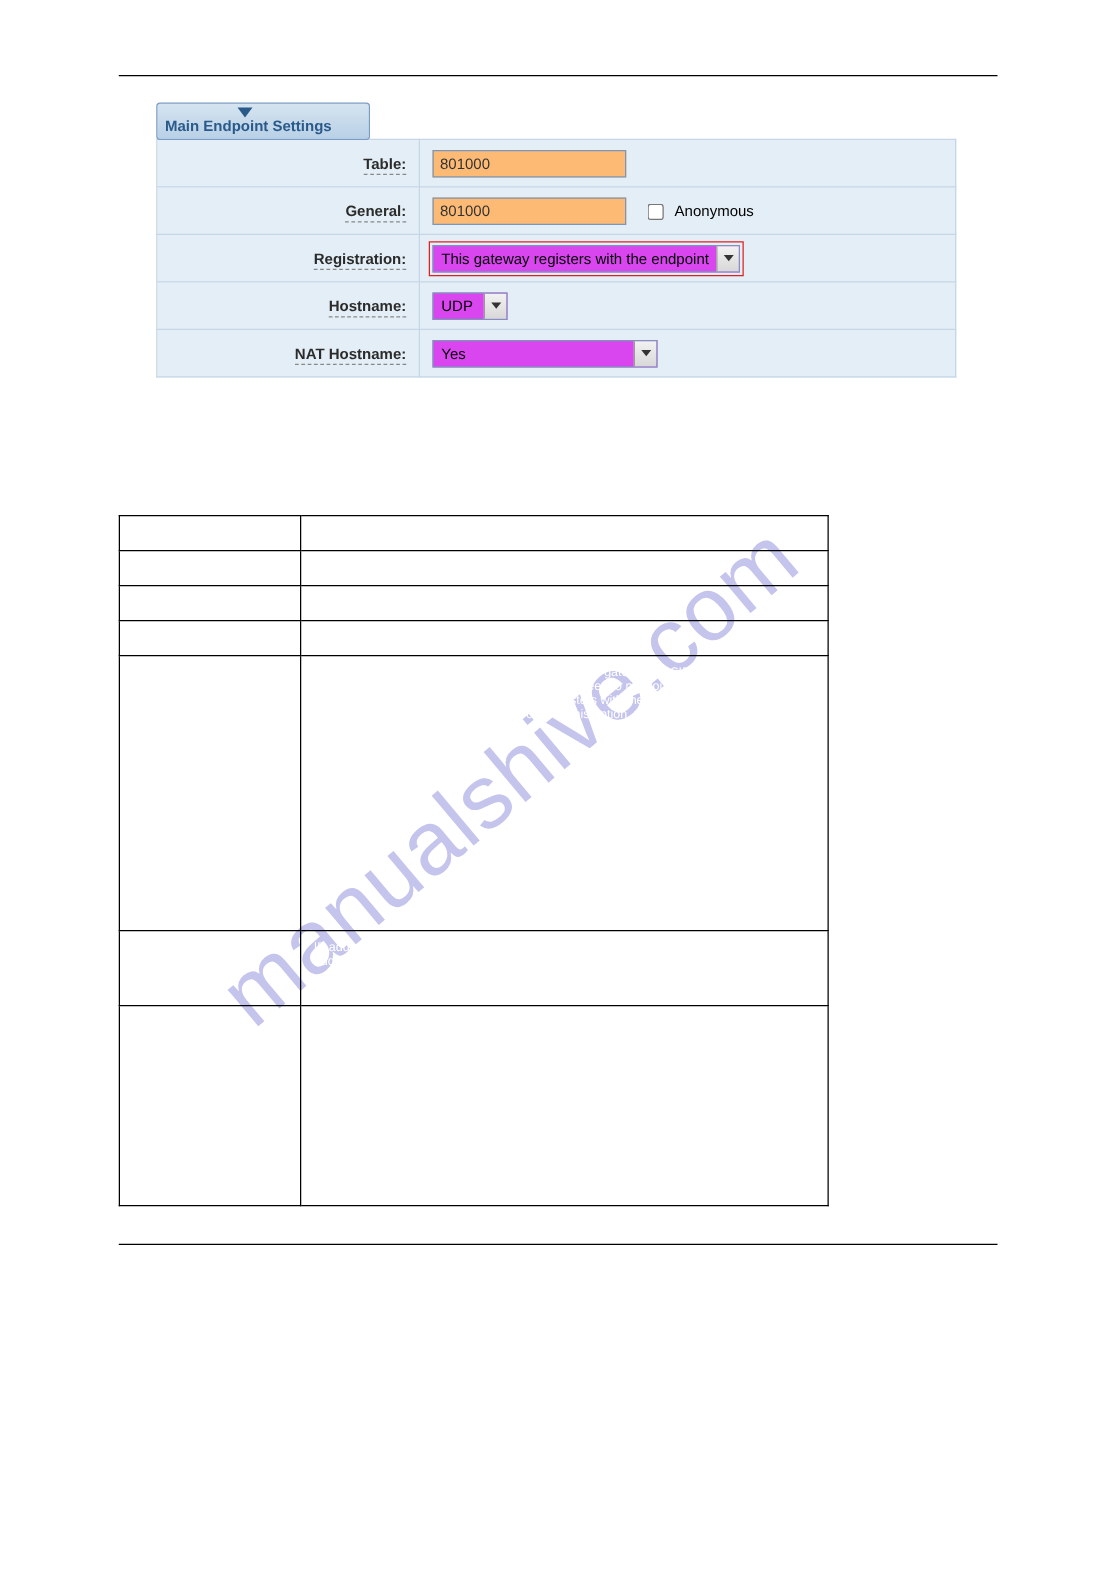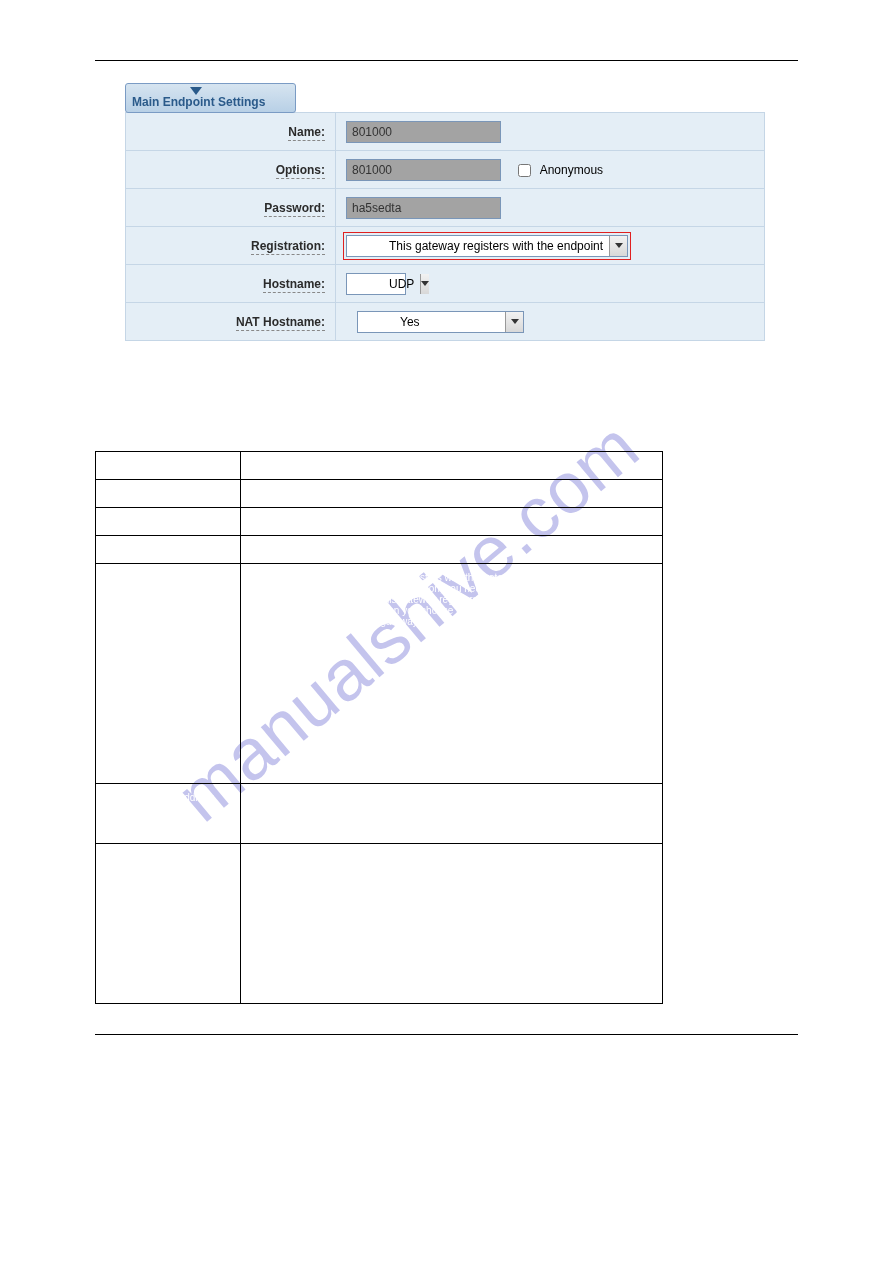--- a/index.html
+++ b/index.html
@@ -71,44 +71,43 @@
   }
   .label-underline {
     border-bottom: 1px dashed #888;
     padding-bottom: 1px;
   }
   .value-cell {
     background: #e4eef6;
   }
   .txt {
     border: 1px solid #7a96b8;
-    background: #a3a3a3;
+    background: #fdba74;
     padding: 3px 5px;
     font-size: 12px;
     font-family: Arial, sans-serif;
     color: #333;
     height: 22px;
     width: 155px;
   }
   .chk {
     margin-left: 14px;
     vertical-align: middle;
   }
   .chk-label {
     vertical-align: middle;
     margin-left: 2px;
     font-size: 12px;
   }
   .sel-wrap {
     display: inline-flex;
     align-items: center;
     border: 1px solid #7a96b8;
-    background: #ffffff;
+    background: #d946ef;
     height: 22px;
-    padding-left: 36px;
   }
   .sel-wrap.redbox {
     outline: 1px solid #e02020;
     outline-offset: 2px;
   }
   .sel-text {
     padding: 0 6px;
     font-size: 12px;
     white-space: nowrap;
   }
@@ -117,21 +116,21 @@
     align-items: center;
     justify-content: center;
     width: 18px; height: 20px;
     background: linear-gradient(#f2f2f2,#d8d8d8);
     border-left: 1px solid #999;
   }
   .sel-btn .caret {
     width:0;height:0;border-left:4px solid transparent;border-right:4px solid transparent;border-top:5px solid #333;
   }
   .sel-small { width: 60px; display:inline-flex; }
-  .sel-nat { width: 167px; display:inline-flex; justify-content: space-between; margin-left: 11px; }
+  .sel-nat { width: 180px; display:inline-flex; justify-content: space-between; }
 
   
   .watermark {
     position: absolute;
     top: 580px;
     left: 120px;
     font-size: 72px;
     color: rgba(108, 108, 210, 0.4);
     font-weight: 500;
     transform: rotate(-40deg);
@@ -175,37 +174,31 @@
   <div class="top-divider"></div>
 
   <div class="screenshot">
     <div class="section-header">
       <span class="tri-down"></span>
       <span>Main Endpoint Settings</span>
     </div>
     <table class="settings-table">
       <tbody>
           <tr>
-        <td class="label-cell"><span class="label-underline">Name:</span></td>
+        <td class="label-cell"><span class="label-underline">Table:</span></td>
         <td class="value-cell">
           <input class="txt" value="801000" style="">
         </td>
       </tr>
       <tr>
-        <td class="label-cell"><span class="label-underline">Options:</span></td>
+        <td class="label-cell"><span class="label-underline">General:</span></td>
         <td class="value-cell">
           <input class="txt" value="801000" style="">
           <input type="checkbox" class="chk" style="">
           <span class="chk-label">Anonymous</span>
-        </td>
-      </tr>
-      <tr>
-        <td class="label-cell"><span class="label-underline">Password:</span></td>
-        <td class="value-cell">
-          <input class="txt" value="ha5sedta" style="">
         </td>
       </tr>
       <tr>
         <td class="label-cell"><span class="label-underline">Registration:</span></td>
         <td class="value-cell">
           <span class="sel-wrap redbox">
             <span class="sel-text">This gateway registers with the endpoint</span>
             <span class="sel-btn">
                   <span class="caret"></span>
                 </span>

